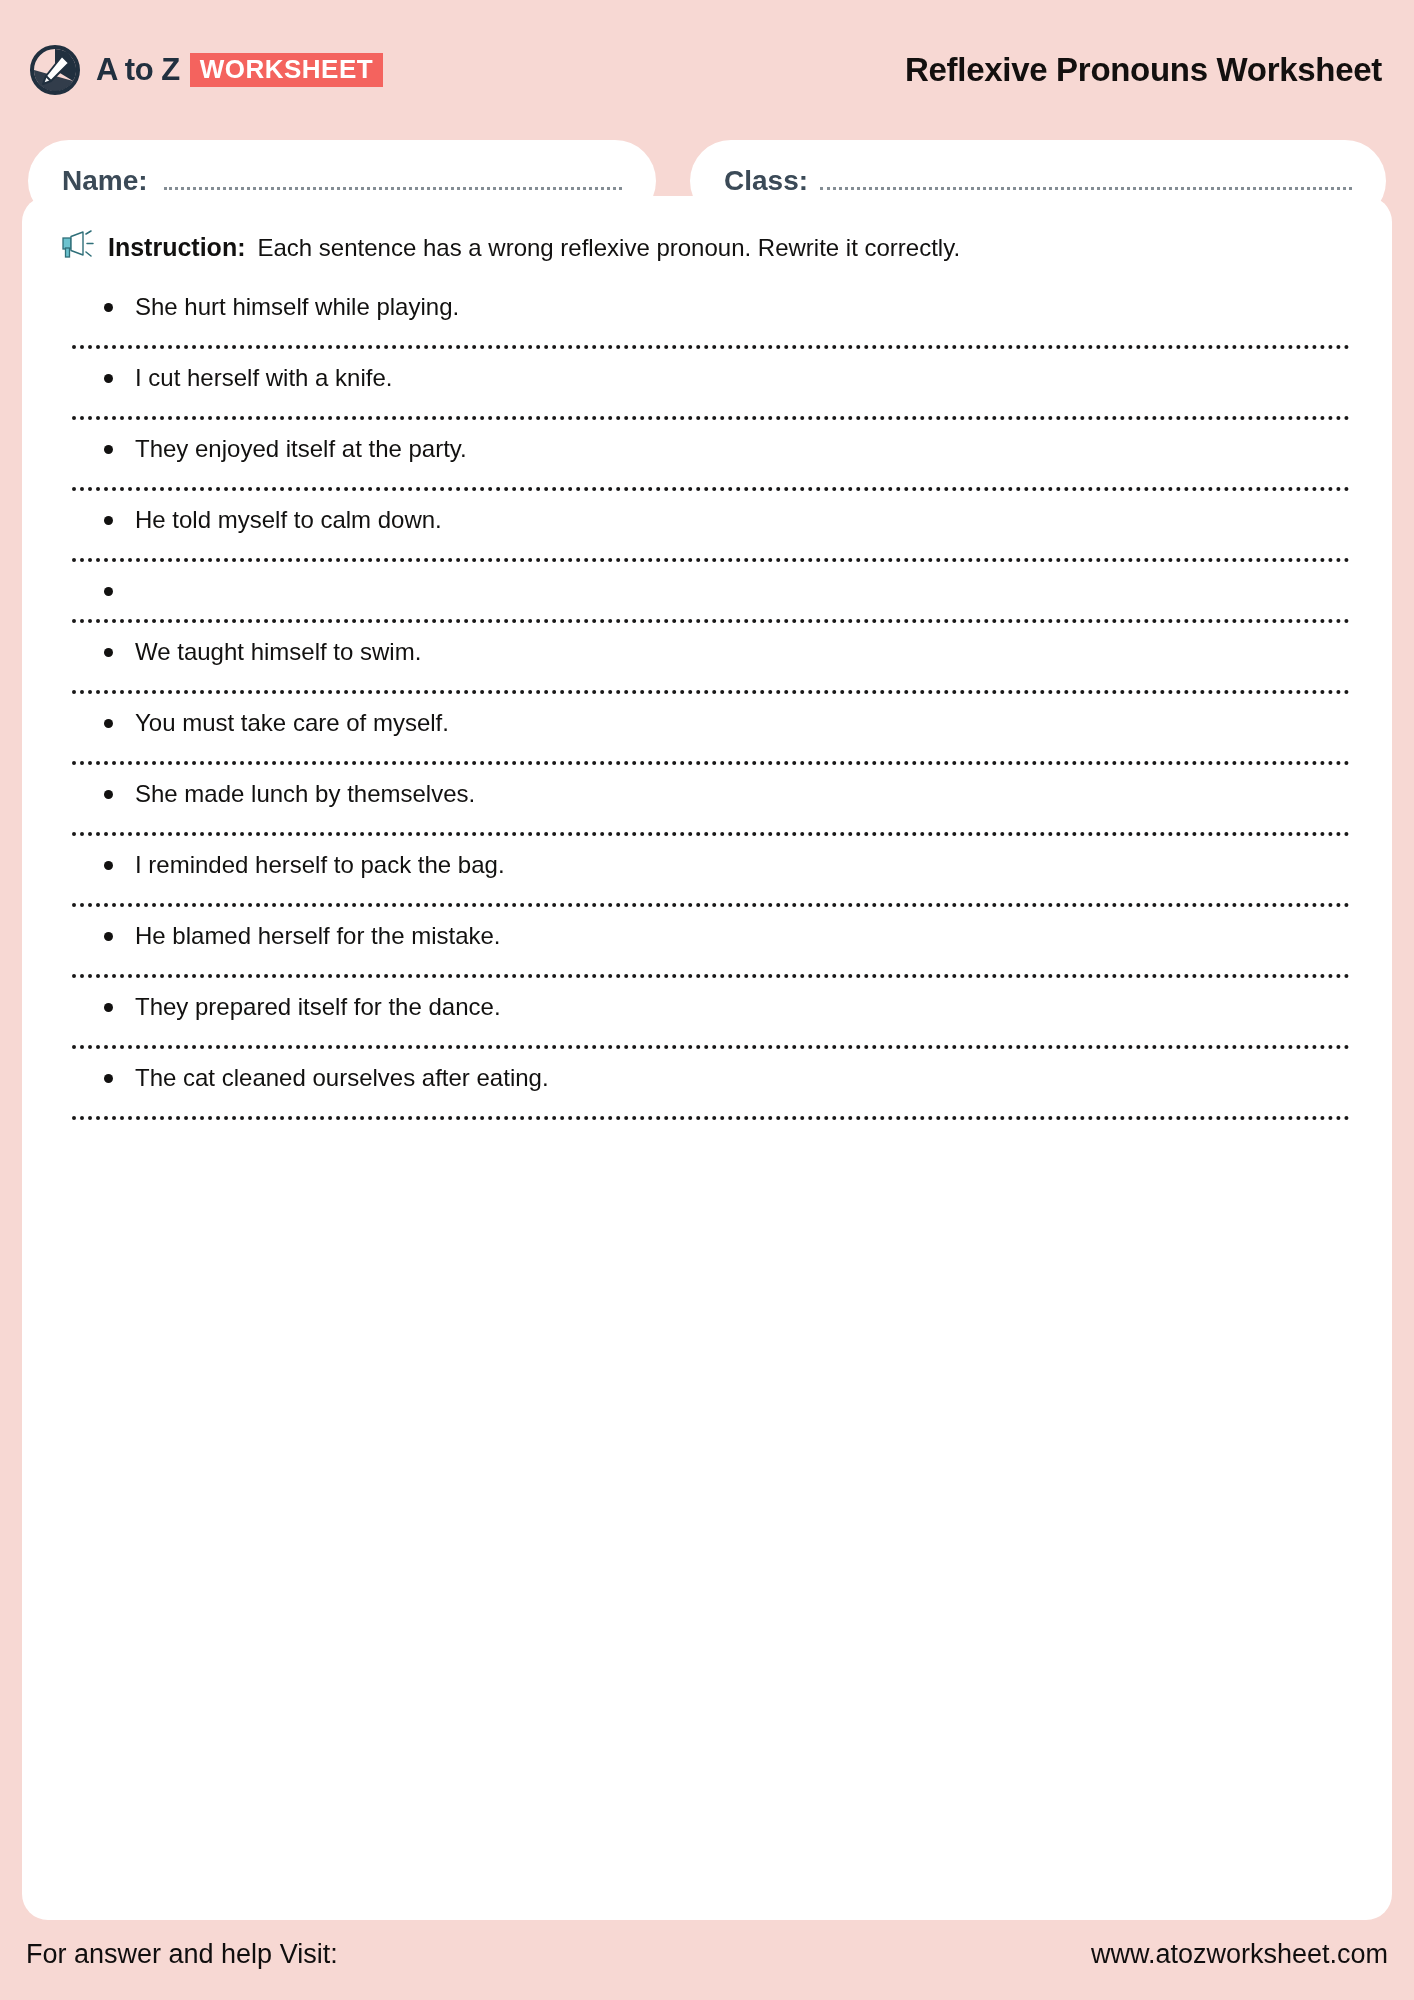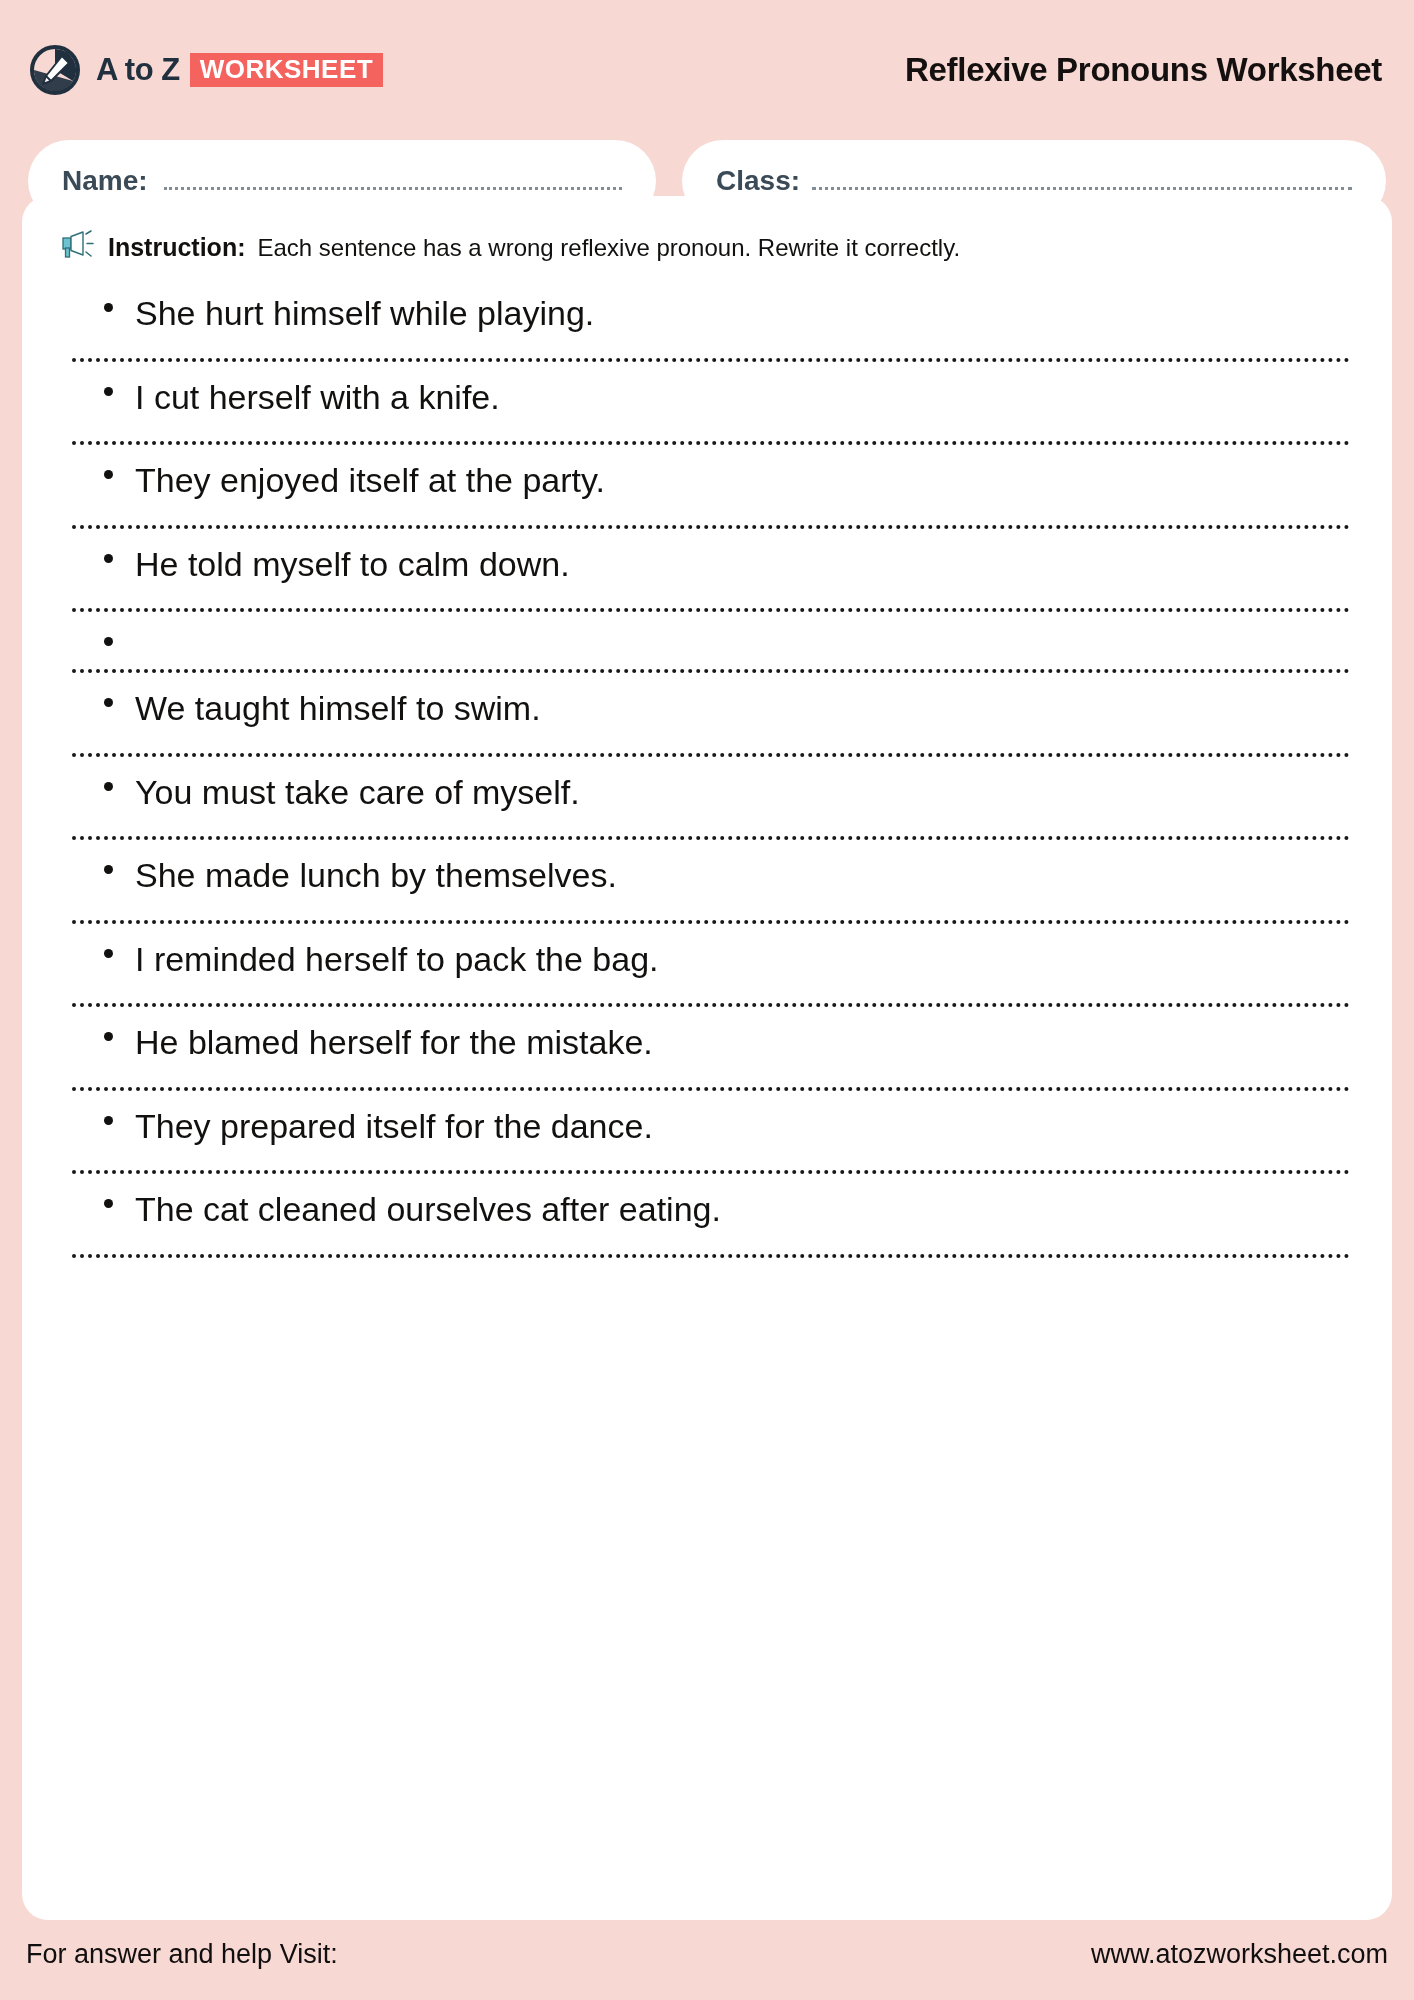--- a/index.html
+++ b/index.html
@@ -66,21 +66,21 @@
     font-size: 33px;
     font-weight: bold;
     color: #13100f;
     letter-spacing: -0.3px;
     white-space: nowrap;
   }
 
   
   .idrow {
     display: flex;
-    gap: 26px;
+    gap: 34px;
     padding: 0 28px;
     height: 82px;
   }
 
   .idfield {
     background: #ffffff;
     border-radius: 44px;
     display: flex;
     align-items: center;
     padding: 0 34px;
@@ -154,21 +154,21 @@
     list-style: none;
     padding-left: 42px;
   }
 
   .qitem { margin-bottom: 0; }
 
   .qtext {
     display: flex;
     align-items: flex-start;
     gap: 22px;
-    font-size: 34px;
+    font-size: 24px;
     color: #121110;
     line-height: 1.25;
     padding-top: 14px;
   }
 
   .bullet {
     flex: 0 0 auto;
     width: 9px;
     height: 9px;
     border-radius: 50%;

